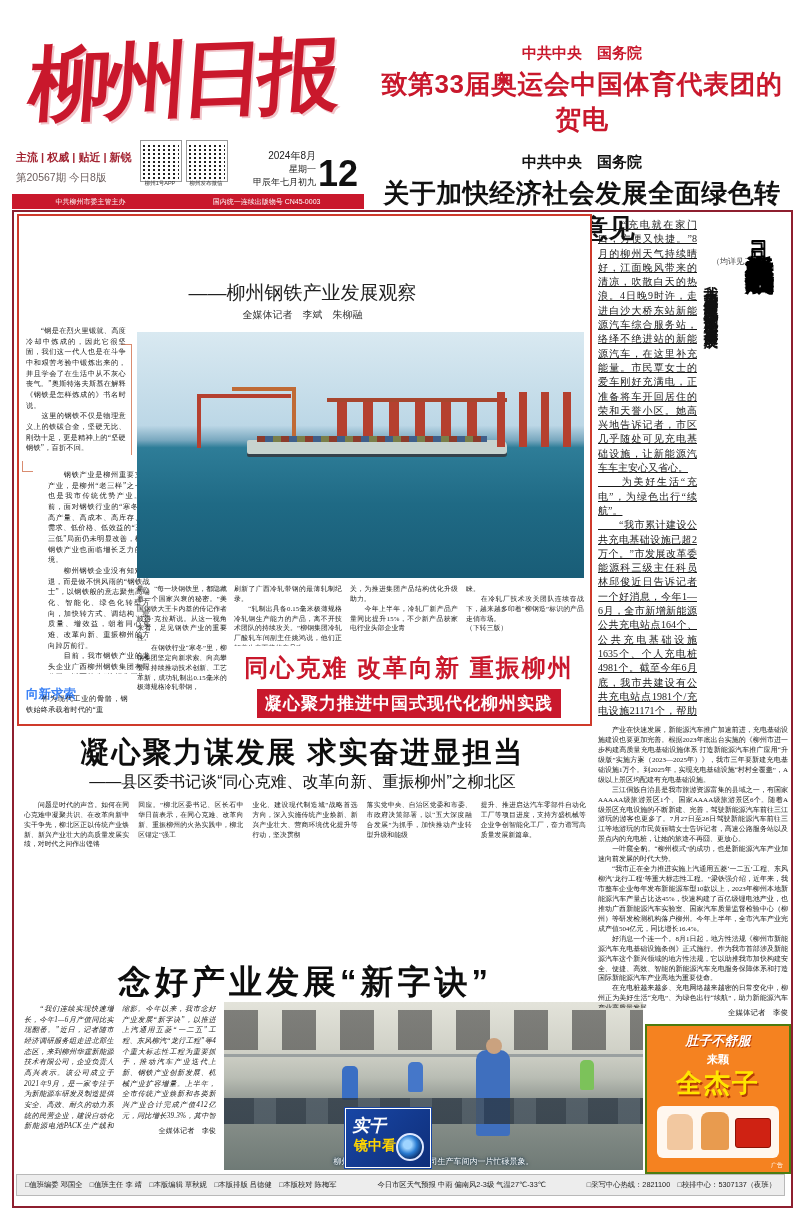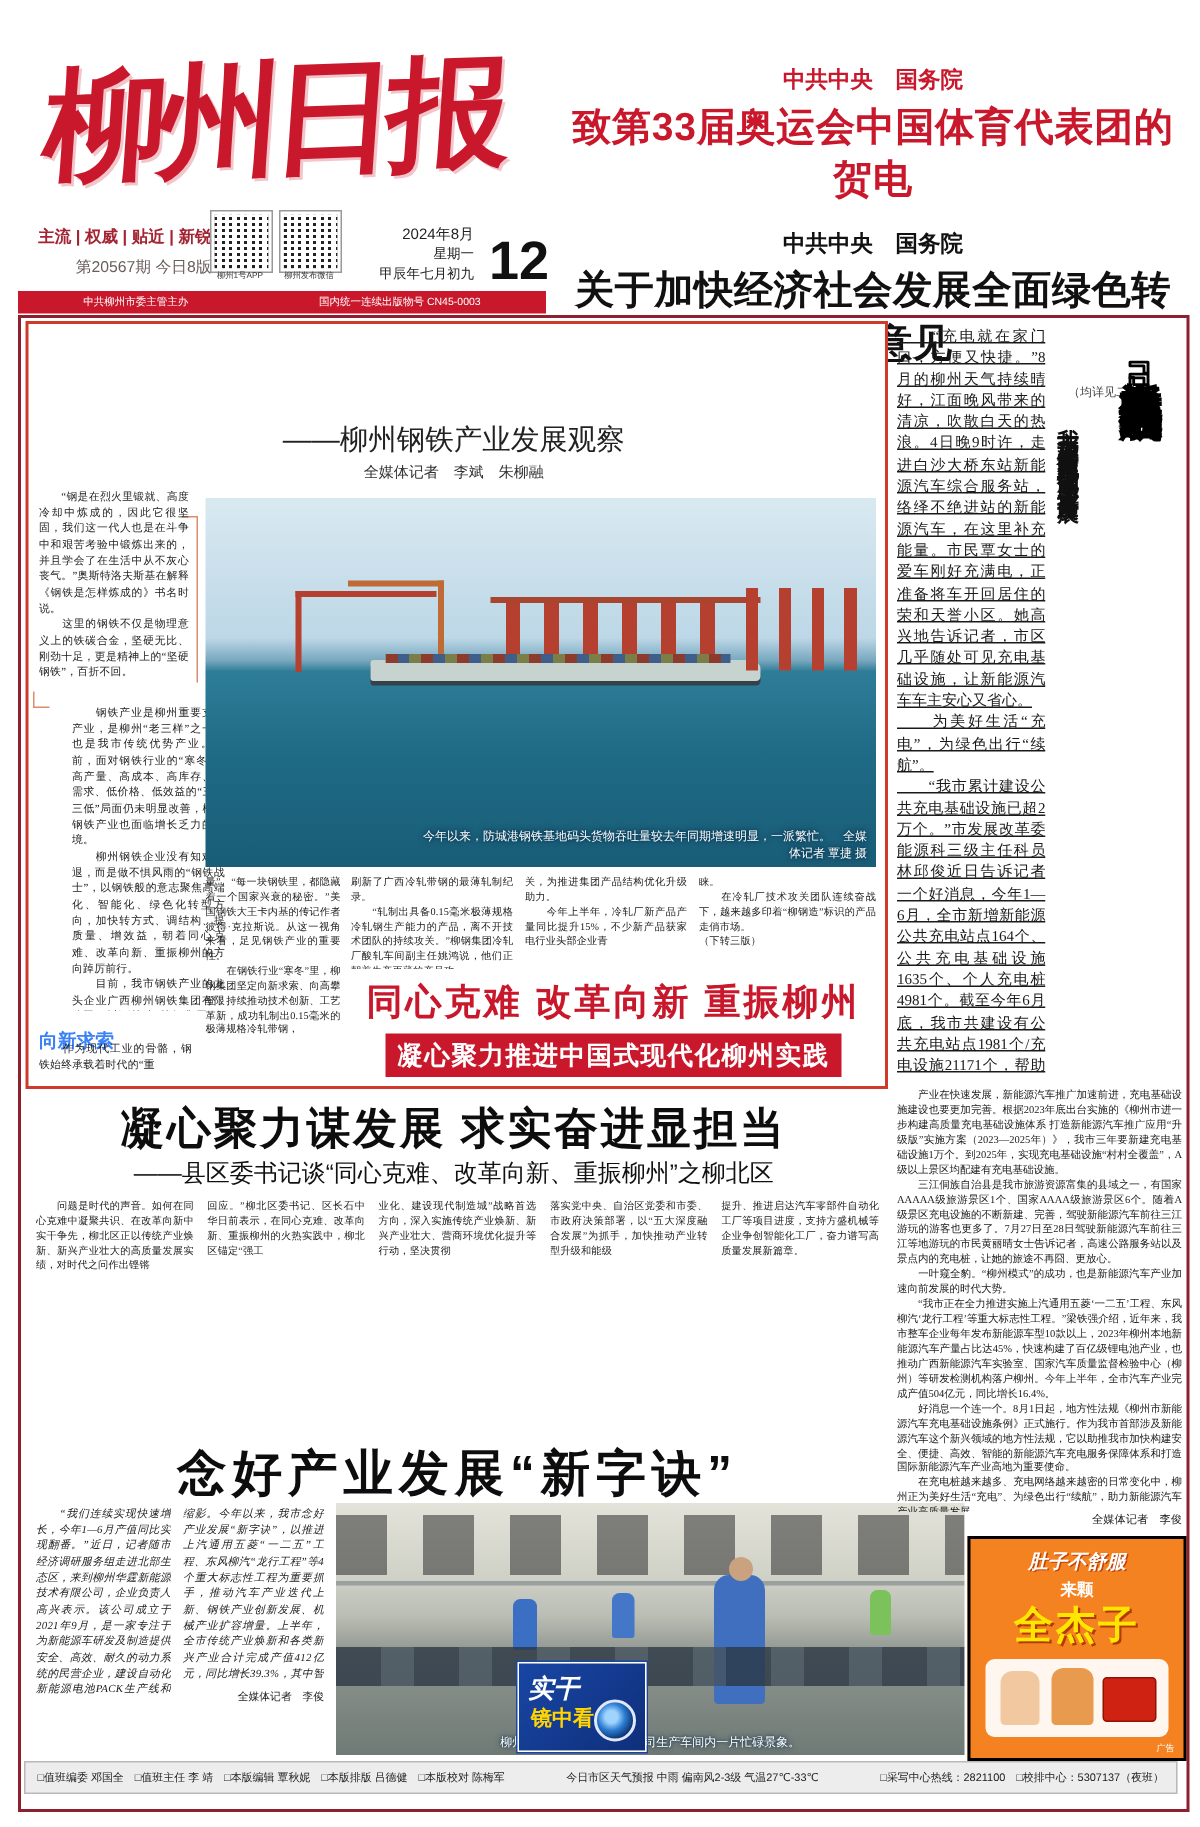--- a/index.html
+++ b/index.html
@@ -1,19 +1,19 @@
 <!DOCTYPE html>
 <html><head>
 <meta charset="utf-8">
 <style>
   html,body{margin:0;padding:0;background:#fff;}
   #page{position:relative;width:800px;height:1218px;background:#fff;overflow:hidden;
         font-family:"Liberation Serif","DejaVu Serif",serif;color:#1a1a1a;}
   .abs{position:absolute;}
-  .sans{font-family:"Liberation Sans","DejaVu Sans",sans-serif;text-align:right;}
+  .sans{font-family:"Liberation Sans","DejaVu Sans",sans-serif;}
   .just{text-align:justify;text-justify:inter-character;}
   .pre{white-space:pre-line;}
   .red{color:#c9182c;}
   .body7{font-size:7.2px;line-height:1.48;letter-spacing:.2px;}
   .body65{font-size:6.8px;line-height:1.45;letter-spacing:.1px;}
   .vert{writing-mode:vertical-rl;}
   .qr{width:36px;height:36px;background:
       repeating-linear-gradient(0deg,#111 0 2px,#fff 2px 4px),
       repeating-linear-gradient(90deg,#111 0 2px,#fff 2px 5px);
       background-blend-mode:screen;border:2px solid #fff;outline:1px solid #999;}
@@ -83,24 +83,20 @@
   <div class="abs just pre body7" style="left:26px;top:694px;width:102px;height:26px;overflow:hidden;">　　作为现代工业的骨骼，钢铁始终承载着时代的“重</div>
 
   <div class="abs" style="left:137px;top:332px;width:447px;height:246px;background:linear-gradient(180deg,#d9e9f1 0%,#bcd7e6 38%,#79a8bf 44%,#2e7d98 47%,#1f6a85 70%,#195d77 100%);overflow:hidden;">
     <div class="abs" style="left:60px;top:62px;width:90px;height:50px;border-left:4px solid #b5402f;border-top:4px solid #b5402f;"></div>
     <div class="abs" style="left:95px;top:55px;width:60px;height:45px;border-right:4px solid #c06a35;border-top:4px solid #c06a35;"></div>
     <div class="abs" style="left:200px;top:70px;width:150px;height:40px;background:repeating-linear-gradient(90deg,#b5402f 0 10px,transparent 10px 26px);"></div>
     <div class="abs" style="left:190px;top:66px;width:180px;height:4px;background:#a8452e;"></div>
     <div class="abs" style="left:110px;top:108px;width:260px;height:14px;background:#c7d3cf;border-radius:2px 6px 3px 2px;box-shadow:0 3px 0 #35414b;"></div>
     <div class="abs" style="left:120px;top:104px;width:230px;height:6px;background:repeating-linear-gradient(90deg,#8c3b2c 0 8px,#3f5f8a 8px 16px,#7a7f4a 16px 24px);"></div>
     <div class="abs" style="left:360px;top:60px;width:85px;height:55px;background:repeating-linear-gradient(90deg,#b5402f 0 8px,transparent 8px 22px);"></div>
-    <div class="abs capstrip" style="right:6px;bottom:4px;width:300px;text-align:right;font-size:8px;">
-      <span>今年以来，防城港钢铁基地码头货物吞吐量较去年同期增速明显，一派繁忙。</span>
-      <span style="margin-left:6px;">全媒体记者 覃捷 摄</span>
-    </div>
   </div>
 
   <div class="abs just pre body65" style="left:137px;top:584px;width:90px;height:134px;overflow:hidden;">量”。“每一块钢铁里，都隐藏着一个国家兴衰的秘密。”美国钢铁大王卡内基的传记作者彼得·克拉斯说。从这一视角来看，足见钢铁产业的重要性。
 　　在钢铁行业“寒冬”里，柳钢集团坚定向新求索、向高攀登，持续推动技术创新、工艺革新，成功轧制出0.15毫米的极薄规格冷轧带钢，</div>
   <div class="abs just pre body65" style="left:234px;top:584px;width:108px;height:62px;overflow:hidden;">刷新了广西冷轧带钢的最薄轧制纪录。
 　　“轧制出具备0.15毫米极薄规格冷轧钢生产能力的产品，离不开技术团队的持续攻关。”柳钢集团冷轧厂酸轧车间副主任姚鸿说，他们正朝着生产更薄的产品攻</div>
   <div class="abs just pre body65" style="left:350px;top:584px;width:108px;height:62px;overflow:hidden;">关，为推进集团产品结构优化升级助力。
 　　今年上半年，冷轧厂新产品产量同比提升15%，不少新产品获家电行业头部企业青</div>
   <div class="abs just pre body65" style="left:466px;top:584px;width:118px;height:62px;overflow:hidden;">睐。
 　　在冷轧厂技术攻关团队连续奋战下，越来越多印着“柳钢造”标识的产品走俏市场。
@@ -158,21 +154,21 @@
   <div class="abs vert" style="left:733px;top:232px;height:488px;width:54px;font-family:'Liberation Sans',sans-serif;font-size:29px;font-weight:bold;color:#000;line-height:54px;">为美好生活『充电』 为绿色出行『续航』</div>
 
   <div class="abs just pre" style="left:598px;top:726px;width:190px;height:282px;overflow:hidden;font-size:7px;line-height:1.42;">　　产业在快速发展，新能源汽车推广加速前进，充电基础设施建设也要更加完善。根据2023年底出台实施的《柳州市进一步构建高质量充电基础设施体系 打造新能源汽车推广应用“升级版”实施方案（2023—2025年）》，我市三年要新建充电基础设施1万个。到2025年，实现充电基础设施“村村全覆盖”，A级以上景区均配建有充电基础设施。
 　　三江侗族自治县是我市旅游资源富集的县域之一，有国家AAAAA级旅游景区1个、国家AAAA级旅游景区6个。随着A级景区充电设施的不断新建、完善，驾驶新能源汽车前往三江游玩的游客也更多了。7月27日至28日驾驶新能源汽车前往三江等地游玩的市民黄丽晴女士告诉记者，高速公路服务站以及景点内的充电桩，让她的旅途不再囧、更放心。
 　　一叶窥全豹。“柳州模式”的成功，也是新能源汽车产业加速向前发展的时代大势。
 　　“我市正在全力推进实施上汽通用五菱‘一二五’工程、东风柳汽‘龙行工程’等重大标志性工程。”梁铁强介绍，近年来，我市整车企业每年发布新能源车型10款以上，2023年柳州本地新能源汽车产量占比达45%，快速构建了百亿级锂电池产业，也推动广西新能源汽车实验室、国家汽车质量监督检验中心（柳州）等研发检测机构落户柳州。今年上半年，全市汽车产业完成产值504亿元，同比增长16.4%。
 　　好消息一个连一个。8月1日起，地方性法规《柳州市新能源汽车充电基础设施条例》正式施行。作为我市首部涉及新能源汽车这个新兴领域的地方性法规，它以助推我市加快构建安全、便捷、高效、智能的新能源汽车充电服务保障体系和打造国际新能源汽车产业高地为重要使命。
 　　在充电桩越来越多、充电网络越来越密的日常变化中，柳州正为美好生活“充电”、为绿色出行“续航”，助力新能源汽车产业高质量发展。</div>
   <div class="abs" style="left:598px;top:1008px;width:190px;text-align:right;font-size:7.5px;color:#222;">全媒体记者　李俊</div>
 
-  <div class="abs" style="left:645px;top:1024px;width:142px;height:146px;background:#f58220;border:2px solid #000000;overflow:hidden;">
+  <div class="abs" style="left:645px;top:1024px;width:142px;height:146px;background:#f58220;border:2px solid #4d7c0f;overflow:hidden;">
     <div class="abs" style="left:8px;top:6px;width:126px;text-align:center;color:#fff;font-size:13px;font-weight:bold;font-style:italic;font-family:'Liberation Sans',sans-serif;text-shadow:1px 1px 0 #c1440a;">肚子不舒服</div>
     <div class="abs" style="left:8px;top:26px;width:126px;text-align:center;color:#fff;font-size:11px;font-weight:bold;font-family:'Liberation Sans',sans-serif;">来颗</div>
     <div class="abs" style="left:8px;top:40px;width:126px;text-align:center;color:#ffe600;font-size:26px;font-weight:bold;font-family:'Liberation Sans',sans-serif;text-shadow:1.5px 1.5px 0 #b33a07;letter-spacing:2px;">全杰子</div>
     <div class="abs" style="left:10px;top:80px;width:122px;height:52px;background:#fff7ef;border-radius:6px;">
       <div class="abs" style="left:10px;top:8px;width:26px;height:36px;background:#f2c8a0;border-radius:8px 8px 3px 3px;"></div>
       <div class="abs" style="left:44px;top:6px;width:28px;height:38px;background:#e89b4f;border-radius:8px 8px 3px 3px;"></div>
       <div class="abs" style="right:8px;top:12px;width:34px;height:28px;background:#cf2213;border-radius:3px;border:1px solid #8e1205;"></div>
     </div>
     <div class="abs" style="right:6px;bottom:2px;color:#fff;font-size:6px;">广告</div>
   </div>

